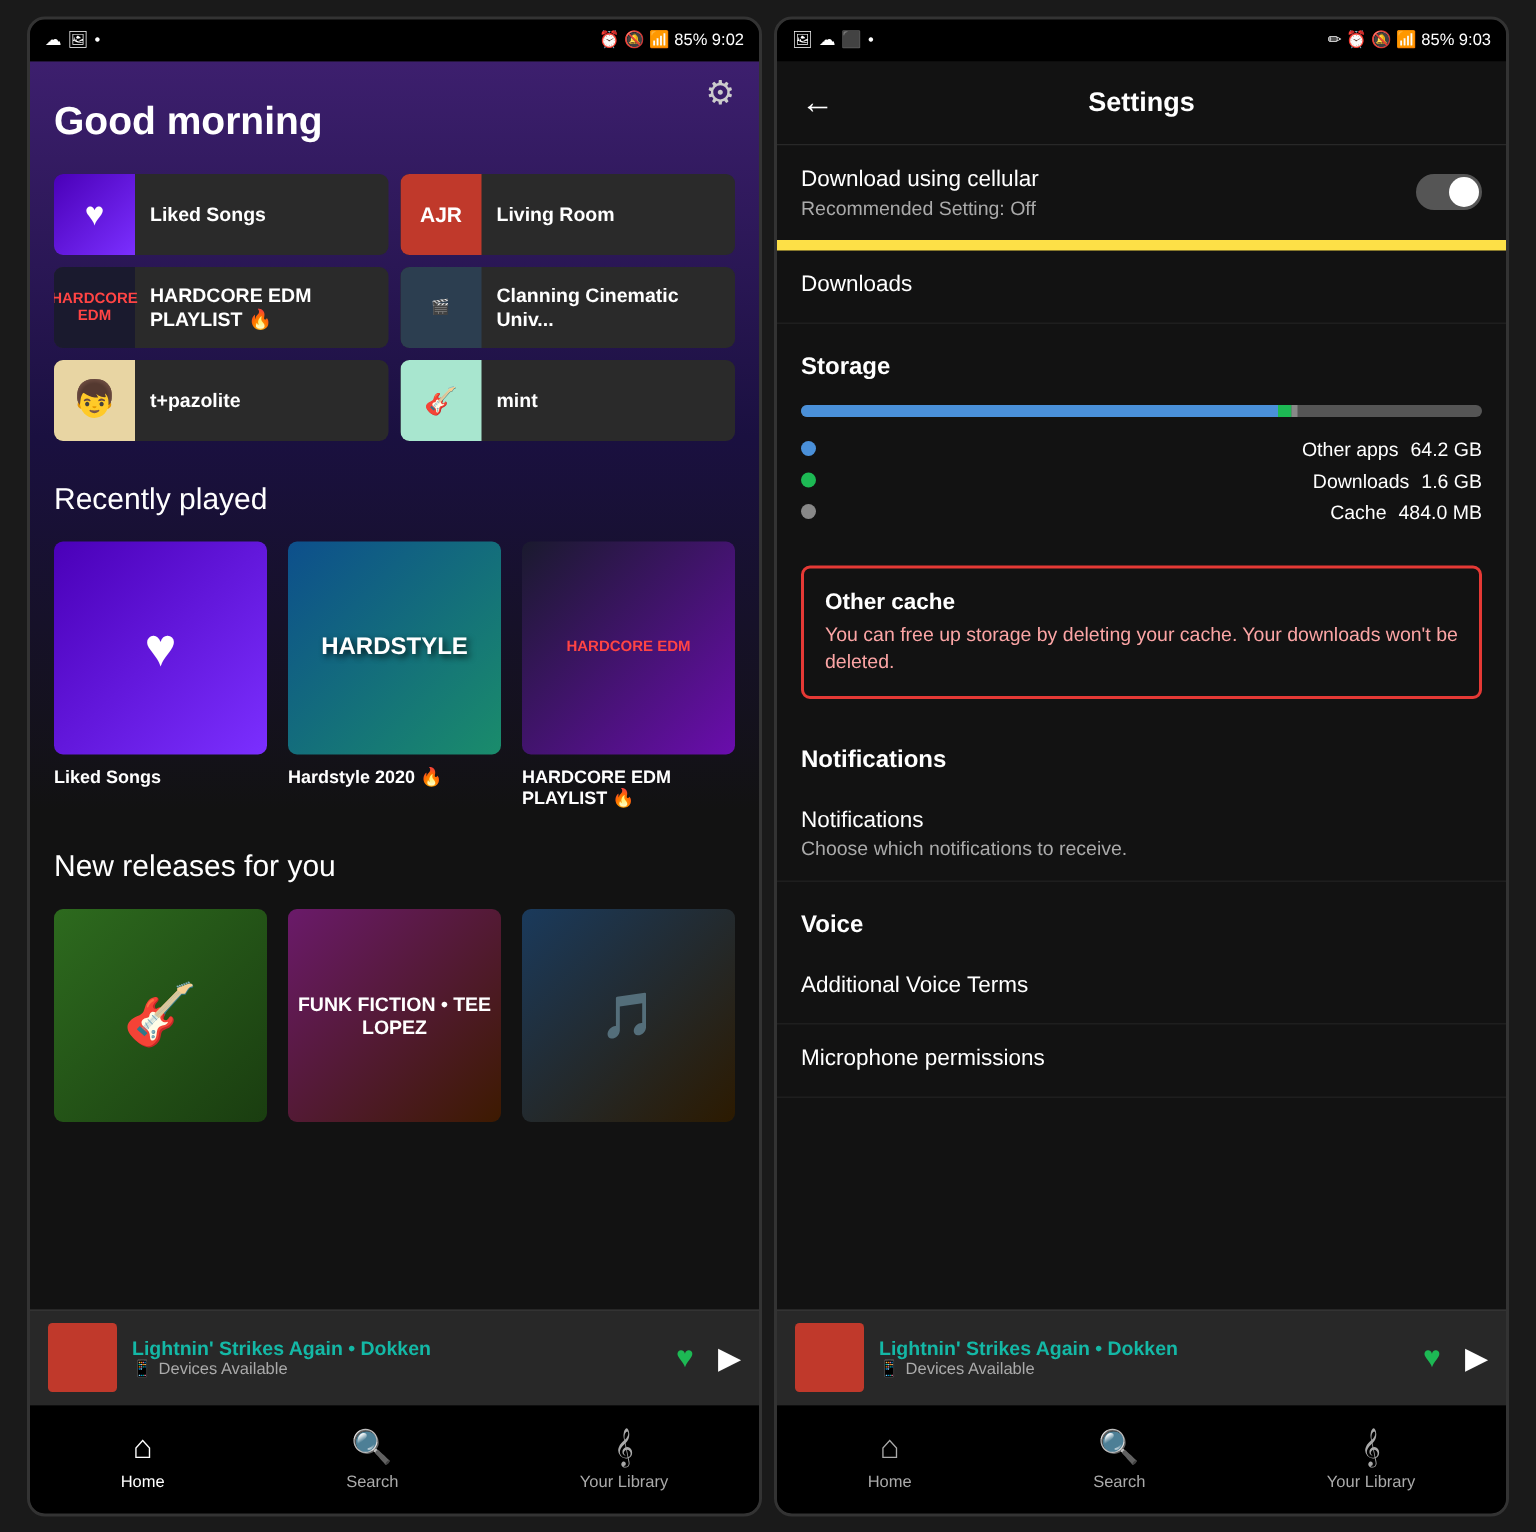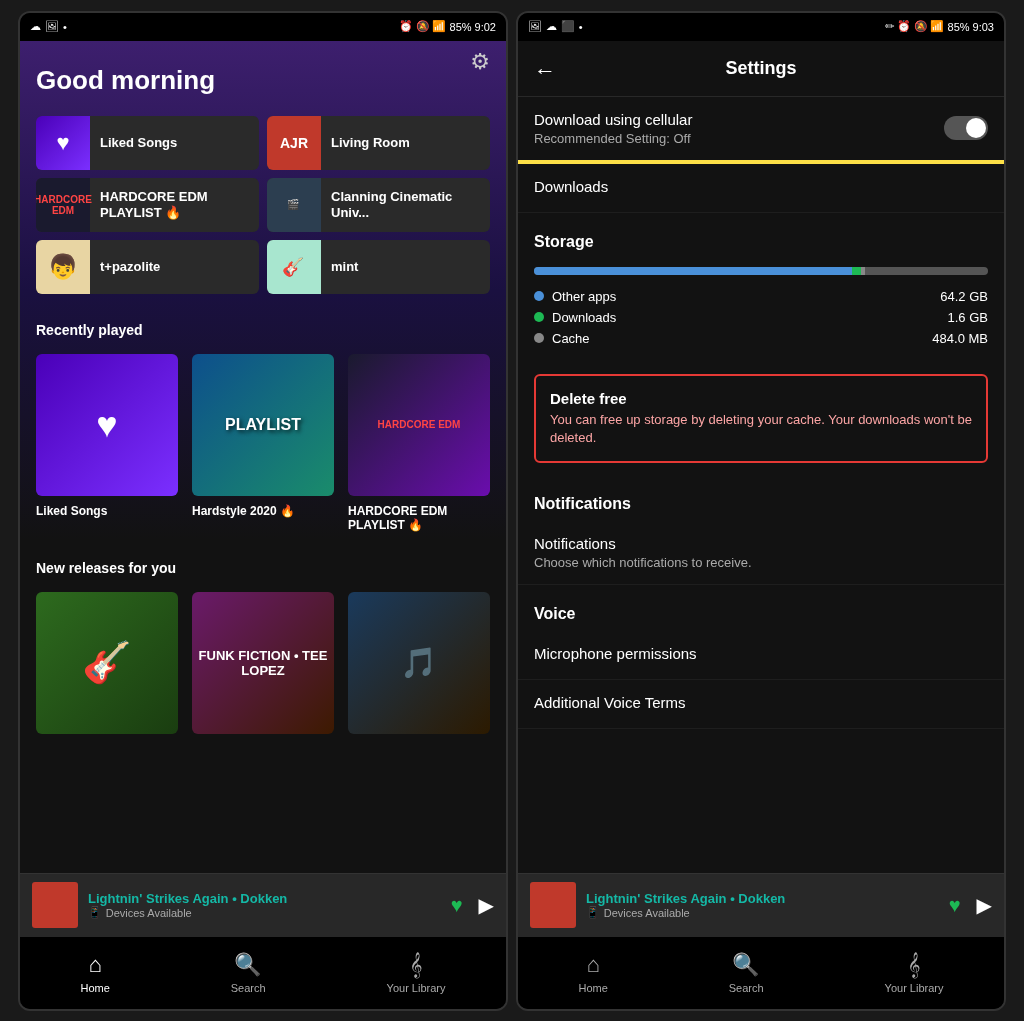--- a/index.html
+++ b/index.html
@@ -100,22 +100,22 @@
     }
 
     .liked-thumb { background: linear-gradient(135deg, #4a00b8, #7b2fff); }
     .living-thumb { background: #c0392b; }
     .hardcore-thumb { background: #1a1a2e; }
     .clanning-thumb { background: #2c3e50; }
     .tpaz-thumb { background: #e8d5a3; }
     .mint-thumb { background: #a8e6cf; }
 
     .section-title {
-      font-size: 14px;
-      font-weight: 700;
+      font-size: 20px;
+      font-weight: 400;
       color: #fff;
       margin-bottom: 16px;
     }
 
     .recently-played-row {
       display: flex;
       gap: 14px;
       margin-bottom: 28px;
     }
     .rp-item {
@@ -252,21 +252,21 @@
     .settings-item-sub {
       color: #aaa;
       font-size: 13px;
     }
 
     .settings-item-row {
       display: flex;
       align-items: center;
       justify-content: space-between;
       padding: 14px 16px;
-      border-bottom: 4px solid #fde047;
+      border-bottom: 7px solid #fde047;
     }
     .settings-item-row .left {}
     .toggle {
       width: 44px;
       height: 24px;
       background: #555;
       border-radius: 12px;
       position: relative;
     }
     .toggle-knob {
@@ -275,20 +275,21 @@
       background: #fff;
       border-radius: 50%;
       position: absolute;
       top: 2px;
       right: 2px;
     }
 
     
     .storage-bar-container {
       padding: 8px 16px 16px;
+      text-align: right;
     }
     .storage-bar {
       height: 8px;
       border-radius: 4px;
       background: #555;
       overflow: hidden;
       display: flex;
       margin-bottom: 14px;
     }
     .storage-bar-other { background: #1db954; height: 100%; }
@@ -391,21 +392,21 @@
       <div class="section-title">Recently played</div>
       <div class="recently-played-row">
         <div class="rp-item">
           <div class="rp-thumb liked-rp">
             <span class="heart-icon-large">♥</span>
           </div>
           <span class="rp-label">Liked Songs</span>
         </div>
         <div class="rp-item">
           <div class="rp-thumb hardstyle-rp">
-            <span class="hardstyle-text">PLAYLIST</span>
+            <span class="hardstyle-text">HARDSTYLE</span>
           </div>
           <span class="rp-label">Hardstyle 2020 🔥</span>
         </div>
         <div class="rp-item">
           <div class="rp-thumb hardcore-rp">
             <span style="color:#ff4444; font-size:10px; font-weight:900; text-align:center; line-height:1.2;">HARDCORE EDM</span>
           </div>
           <span class="rp-label">HARDCORE EDM PLAYLIST 🔥</span>
         </div>
       </div>
@@ -528,39 +529,39 @@
           </div>
           <div class="legend-item">
             <div class="legend-dot dot-cache"></div>
             <span class="legend-label">Cache</span>
             <span class="legend-value">484.0 MB</span>
           </div>
         </div>
       </div>
 
       <div class="delete-cache-item">
-        <div class="delete-cache-title">Delete free</div>
+        <div class="delete-cache-title">Other cache</div>
         <div class="delete-cache-sub">You can free up storage by deleting your cache. Your downloads won't be deleted.</div>
       </div>
 
       <div class="settings-section-header">Notifications</div>
 
       <div class="settings-item">
         <div class="settings-item-title">Notifications</div>
         <div class="settings-item-sub">Choose which notifications to receive.</div>
       </div>
 
       <div class="settings-section-header">Voice</div>
 
       <div class="settings-item">
+        <div class="settings-item-title">Additional Voice Terms</div>
+      </div>
+
+      <div class="settings-item">
         <div class="settings-item-title">Microphone permissions</div>
-      </div>
-
-      <div class="settings-item">
-        <div class="settings-item-title">Additional Voice Terms</div>
       </div>
 
       <div style="height:30px;"></div>
     </div>
 
     <div class="mini-player">
       <div class="mini-player-thumb"></div>
       <div class="mini-player-info">
         <div class="mini-player-title">Lightnin' Strikes Again • Dokken</div>
         <div class="mini-player-sub">

